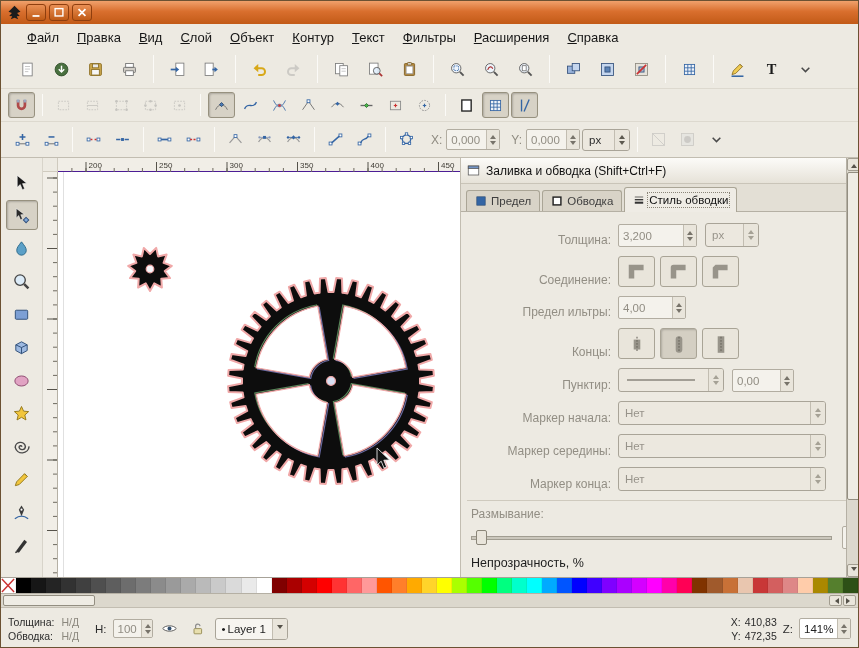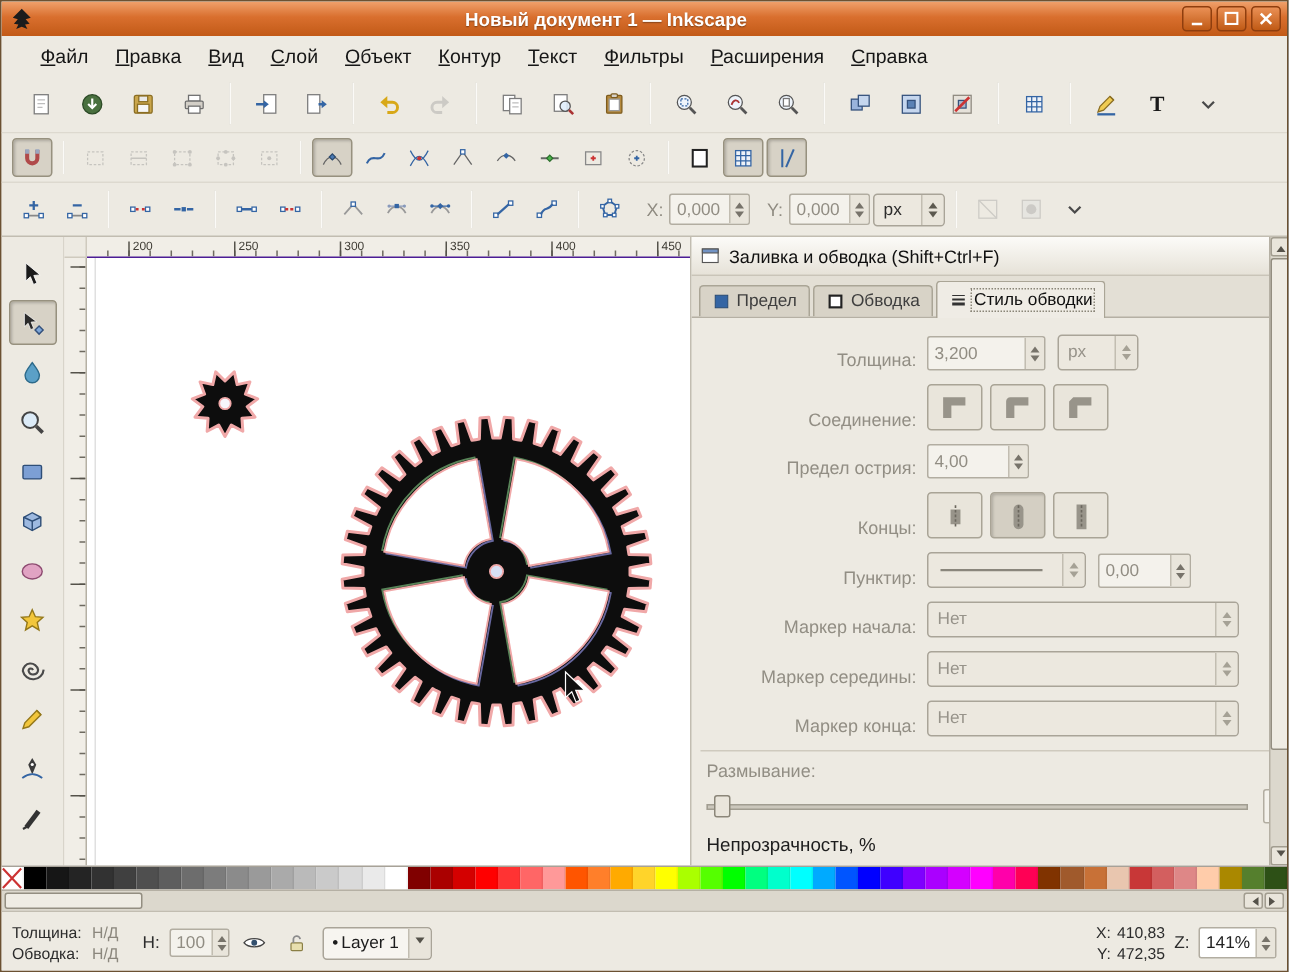--- a/index.html
+++ b/index.html
@@ -110,21 +110,20 @@
 <body>
 
 <div class="window">
 
   <div class="titlebar">
     <span class="title-icon">
       <svg width="15" height="15" viewBox="0 0 20 20">
           <path d="M10 1l8 8-4.5 1.5 3.5 4-4 .5 2 4-5-2-5 2 2-4-4-.5 3.5-4L2 9z" fill="#1c1c1c"></path>
         </svg>
     </span>
-    <span class="title-text">Новый документ 1 — Inkscape</span>
     <span class="win-btn">
         <svg width="14" height="13" viewBox="0 0 16 15">
           <path d="M4 11.5h8" stroke="#fff" stroke-width="2"></path>
         </svg>
       </span>
     <span class="win-btn">
         <svg width="14" height="13" viewBox="0 0 16 15">
           <rect x="3.5" y="3" width="9" height="8.5" fill="none" stroke="#fff" stroke-width="1.6"></rect>
         </svg>
       </span>
@@ -936,21 +935,21 @@
               </svg>
             </span>
           <span class="sqbtn">
               <svg width="22" height="22" viewBox="0 0 20 20">
                 <path d="M5 16V6h11" fill="none" stroke="#98948a" stroke-width="5" stroke-linejoin="bevel"></path>
               </svg>
             </span>
         </div>
 
         <div class="frow">
-          <span class="flabel">Предел острия:</span>
+          <span class="flabel">Предел ильтры:</span>
           <div class="entry" style="width:68px">
             <span class="etext">4,00</span>
             <span class="spin">
                 <i class="up"></i>
                 <i class="dn"></i>
               </span>
           </div>
         </div>
 
         <div class="frow">

